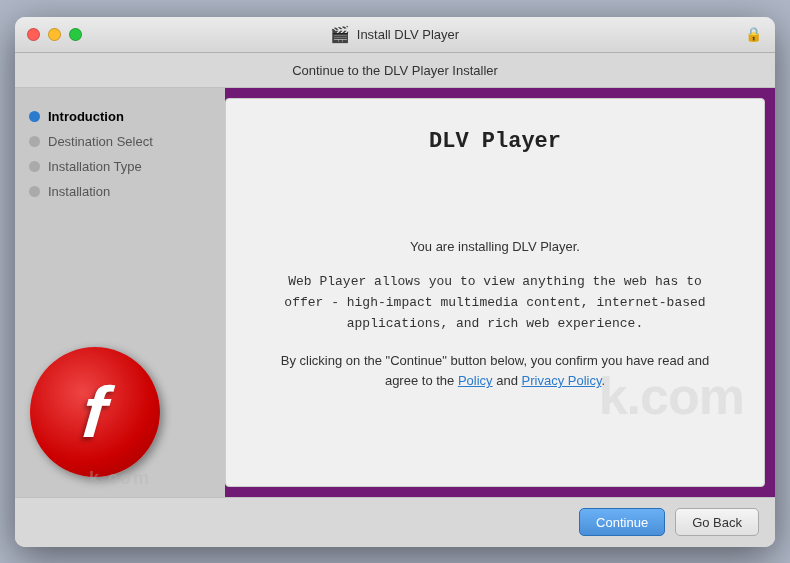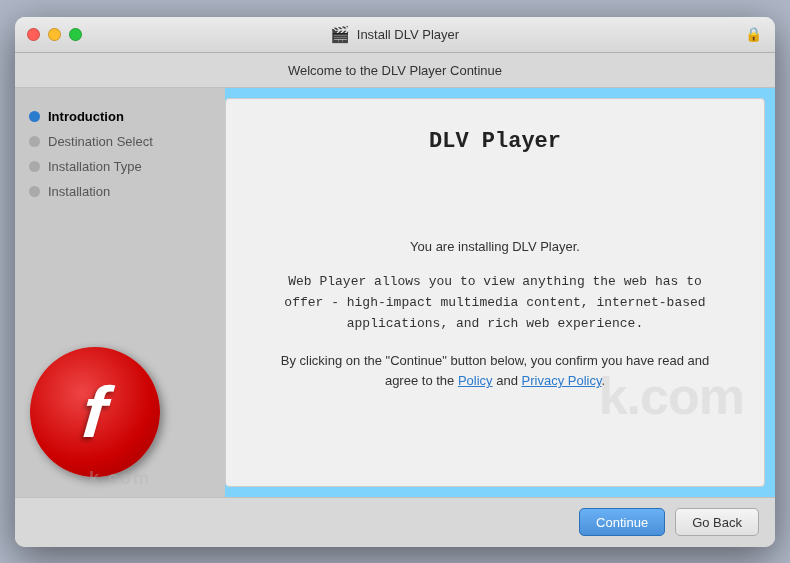--- a/index.html
+++ b/index.html
@@ -89,21 +89,21 @@
     .subtitle-bar span {
       font-size: 13px;
       color: #333;
     }
 
     
     .main-content {
       display: flex;
       flex: 1;
       overflow: hidden;
-      background: #7dd3fc;
+      background: #701a75;
     }
 
     
     .sidebar {
       width: 210px;
       background: #c8c8c8;
       padding: 16px 0;
       position: relative;
       overflow: hidden;
       flex-shrink: 0;
@@ -299,21 +299,21 @@
       <div class="titlebar-btn btn-maximize"></div>
     </div>
     <div class="titlebar-title">
       <span class="titlebar-icon">🎬</span>
       <span>Install DLV Player</span>
     </div>
     <div class="lock-icon">🔒</div>
   </div>
 
   <div class="subtitle-bar">
-    <span>Welcome to the DLV Player Continue</span>
+    <span>Continue to the DLV Player Installer</span>
   </div>
 
   <div class="main-content">
 
     <div class="sidebar">
 
       <div class="nav-item">
         <div class="nav-dot active"></div>
         <span class="nav-label active">Introduction</span>
       </div>

